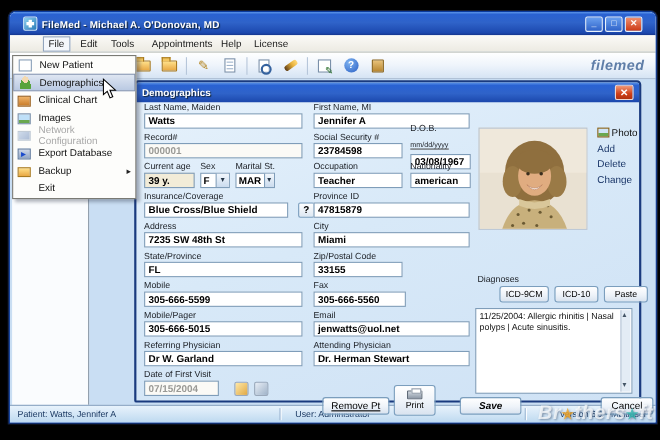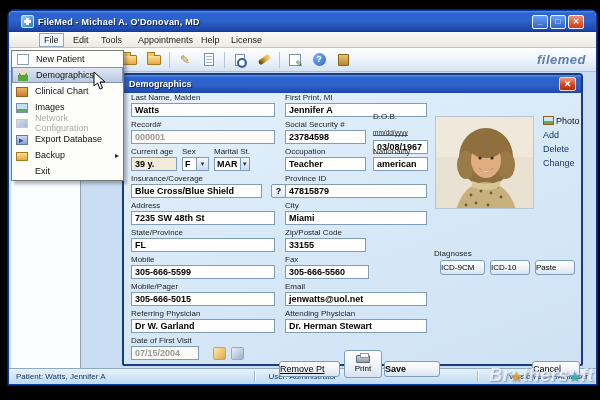--- a/index.html
+++ b/index.html
@@ -106,21 +106,21 @@
   .combo { display:flex; margin-top:1px; height:14px; border:1px solid #7f9db9; background:#fff; }
   .combo .cval { flex:1; font-size:9px; font-weight:bold; padding:1px 2px; line-height:11px; }
   .combo .cbtn { width:12px; background:linear-gradient(180deg,#f2f7fc,#cadbee); border-left:1px solid #7f9db9;
     font-size:7px; color:#234; text-align:center; line-height:12px; }
   .help-btn { position:absolute; right:0; top:10px; width:15px; height:14px; border:1px solid #7b9ebd;
     background:linear-gradient(180deg,#fff,#dde7f2); font-size:9px; font-weight:bold; text-align:center;
     line-height:13px; border-radius:2px; }
 
   .xp-btn { border:1px solid #7b9ebd; border-radius:3px; color:#000;
     background:linear-gradient(180deg,#ffffff,#eef3f9 55%,#d9e3ef);
-    font-size:9px; text-align:left; font-family:"Liberation Sans",sans-serif; }
+    font-size:9px; text-align:center; font-family:"Liberation Sans",sans-serif;margin-left:14px; }
   .mini-icon { position:absolute; width:13px; height:13px; border:1px solid #9aa8ba; border-radius:2px; }
   .mi-a { background:linear-gradient(135deg,#ffe9a8,#e0a844); }
   .mi-b { background:linear-gradient(135deg,#e8eef6,#9fb2c8); }
 
   
   #photo-box { position:absolute; left:311px; top:23px; width:99px; height:93px;
     border:1px solid #b8c6d6; background:#eae3d6; overflow:hidden; }
   #photo-ctrl { position:absolute; left:419px; top:23px; width:40px; }
   #photo-ctrl .pc-head { display:flex; align-items:flex-start; gap:2px; font-size:9px; color:#111; }
   .pic-icon { width:11px; height:9px; background:linear-gradient(180deg,#cfe4f6 55%,#6aa84f 55%); border:1px solid #8a6318; }
@@ -135,21 +135,21 @@
   #diag-scroll::before { content:"\25B4"; position:absolute; top:0; left:1px; font-size:7px; color:#456; }
   #diag-scroll::after { content:"\25BE"; position:absolute; bottom:0; left:1px; font-size:7px; color:#456; }
 
   
   #btn-remove { position:absolute; left:155px; top:268px; width:61px; height:16px;text-decoration:underline; }
   #btn-print { position:absolute; left:220px; top:257px; width:38px; height:28px; display:flex;
     flex-direction:column; align-items:center; justify-content:center; gap:1px; }
   .printer-ic { width:14px; height:8px; background:linear-gradient(180deg,#cfd6de,#8f9aa8); border:1px solid #5f6a78;
     border-radius:1px; position:relative; }
   .printer-ic::before { content:""; position:absolute; left:3px; top:-3px; width:7px; height:3px; background:#fff; border:1px solid #8f9aa8; }
-  #btn-save { position:absolute; left:260px; top:268px; width:56px; height:16px; font-weight:bold; }
+  #btn-save { position:absolute; left:280px; top:268px; width:56px; height:16px; font-weight:bold;font-style:italic; }
   #btn-cancel { position:absolute; left:408px; top:268px; width:48px; height:16px; }
 
   
   #statusbar { position:absolute; left:0; right:0; bottom:0; height:16px;
     background:linear-gradient(180deg,#e8f3fc,#bed9f0); border-top:1px solid #8fa8c4;
     font-size:8px; color:#16345e; }
   #sb-left { position:absolute; left:7px; top:3px; }
   #sb-center { position:absolute; left:50%; transform:translateX(-50%); top:3px; }
   #sb-right { position:absolute; right:8px; top:3px; }
   .sb-div { position:absolute; top:2px; bottom:2px; width:1px; background:#9fb8d4; box-shadow:1px 0 0 #fff; }
@@ -229,21 +229,21 @@
           <span>Demographics</span>
           <div id="dlg-close">✕</div>
         </div>
         <div id="dlg-body">
 
           <div class="fld" style="left:7px;top:0;width:144px">
             <div class="flabel">Last Name, Maiden</div>
             <div class="fval">Watts</div>
           </div>
           <div class="fld" style="left:161px;top:0;width:142px">
-            <div class="flabel">First Print, MI</div>
+            <div class="flabel">First Name, MI</div>
             <div class="fval">Jennifer A</div>
           </div>
 
           <div class="fld" style="left:7px;top:27px;width:144px">
             <div class="flabel">Record#</div>
             <div class="fval disabled">000001</div>
           </div>
           <div class="fld" style="left:161px;top:27px;width:81px">
             <div class="flabel">Social Security #</div>
             <div class="fval">23784598</div>
@@ -384,20 +384,24 @@
             </div>
             <div class="pc-link">Add</div>
             <div class="pc-link">Delete</div>
             <div class="pc-link">Change</div>
           </div>
 
           <div id="diag-label">Diagnoses</div>
           <div class="xp-btn icd-btn" style="left:316px;width:45px">ICD-9CM</div>
           <div class="xp-btn icd-btn" style="left:366px;width:40px">ICD-10</div>
           <div class="xp-btn icd-btn" style="left:411px;width:40px">Paste</div>
+          <div id="diag-notes">
+            <span>11/25/2004: Allergic rhinitis | Nasal polyps | Acute sinusitis.</span>
+            <span id="diag-scroll"></span>
+          </div>
 
         </div>
       </div>
 
       <div id="filemenu" style="top:-22px">
         <div class="fm-item">
           <span class="mi-ic ic-newdoc"></span>
           <span class="fm-label">New Patient</span>
         </div>
         <div class="fm-item selected">

